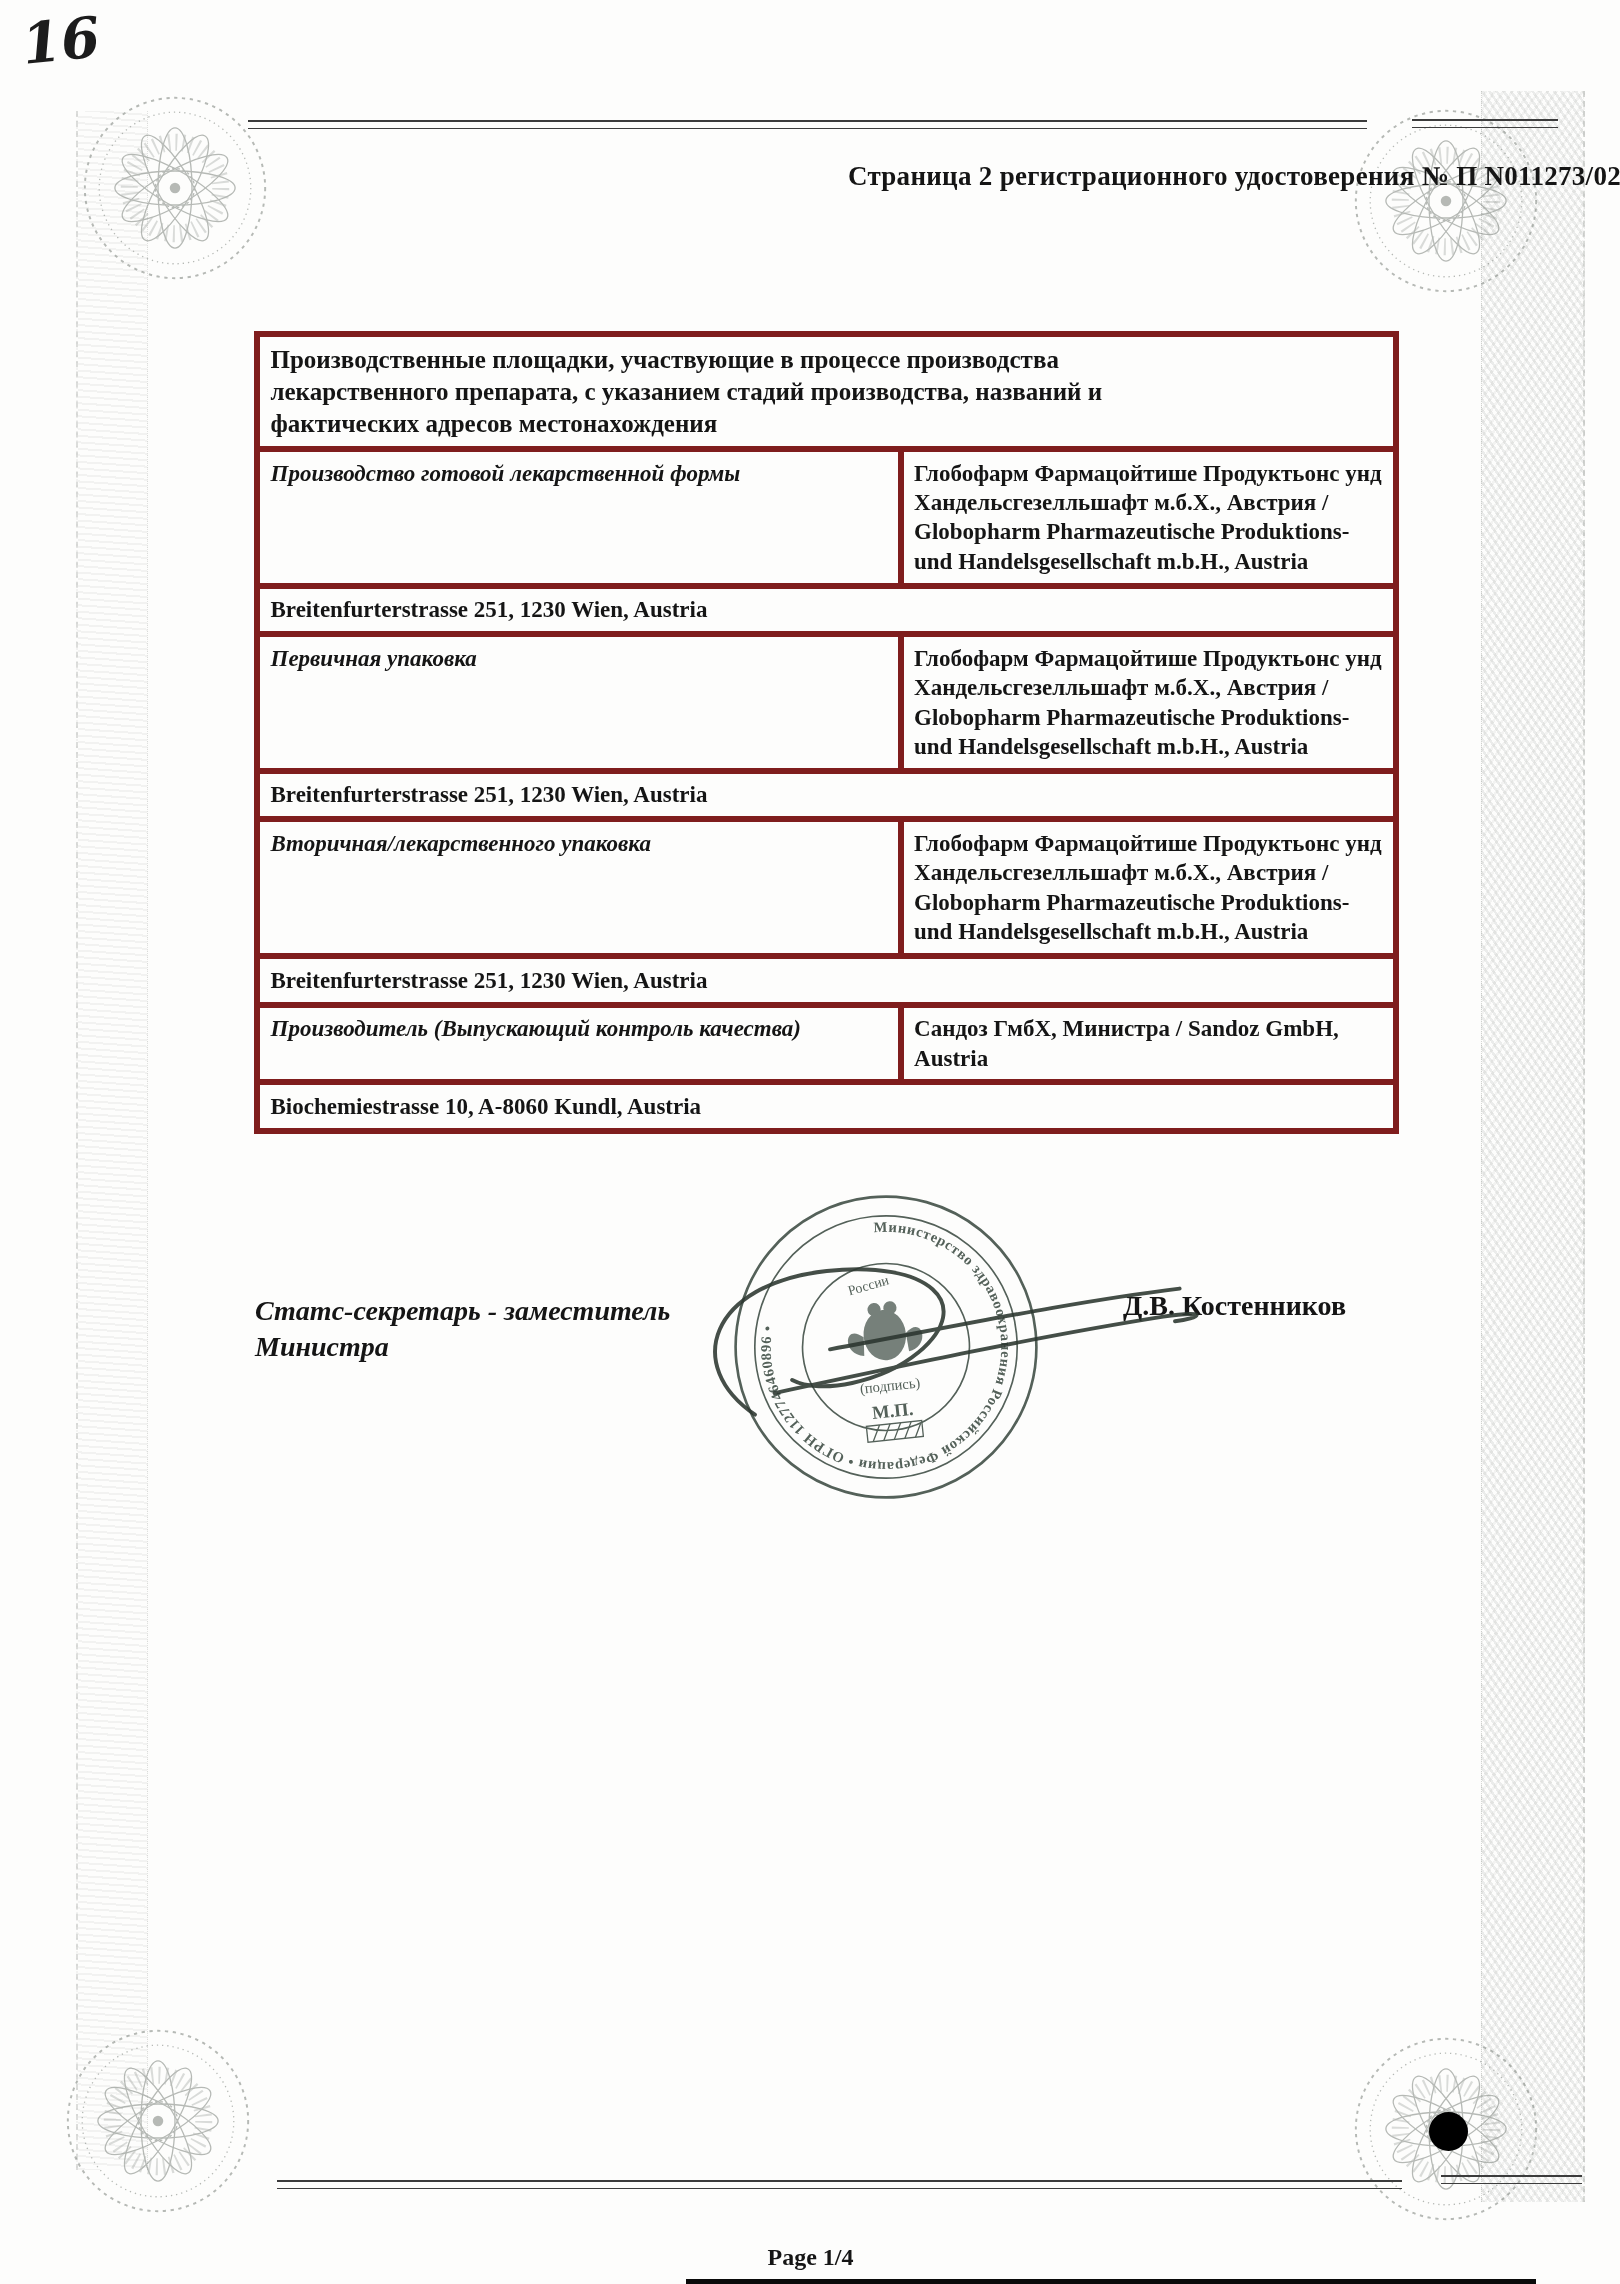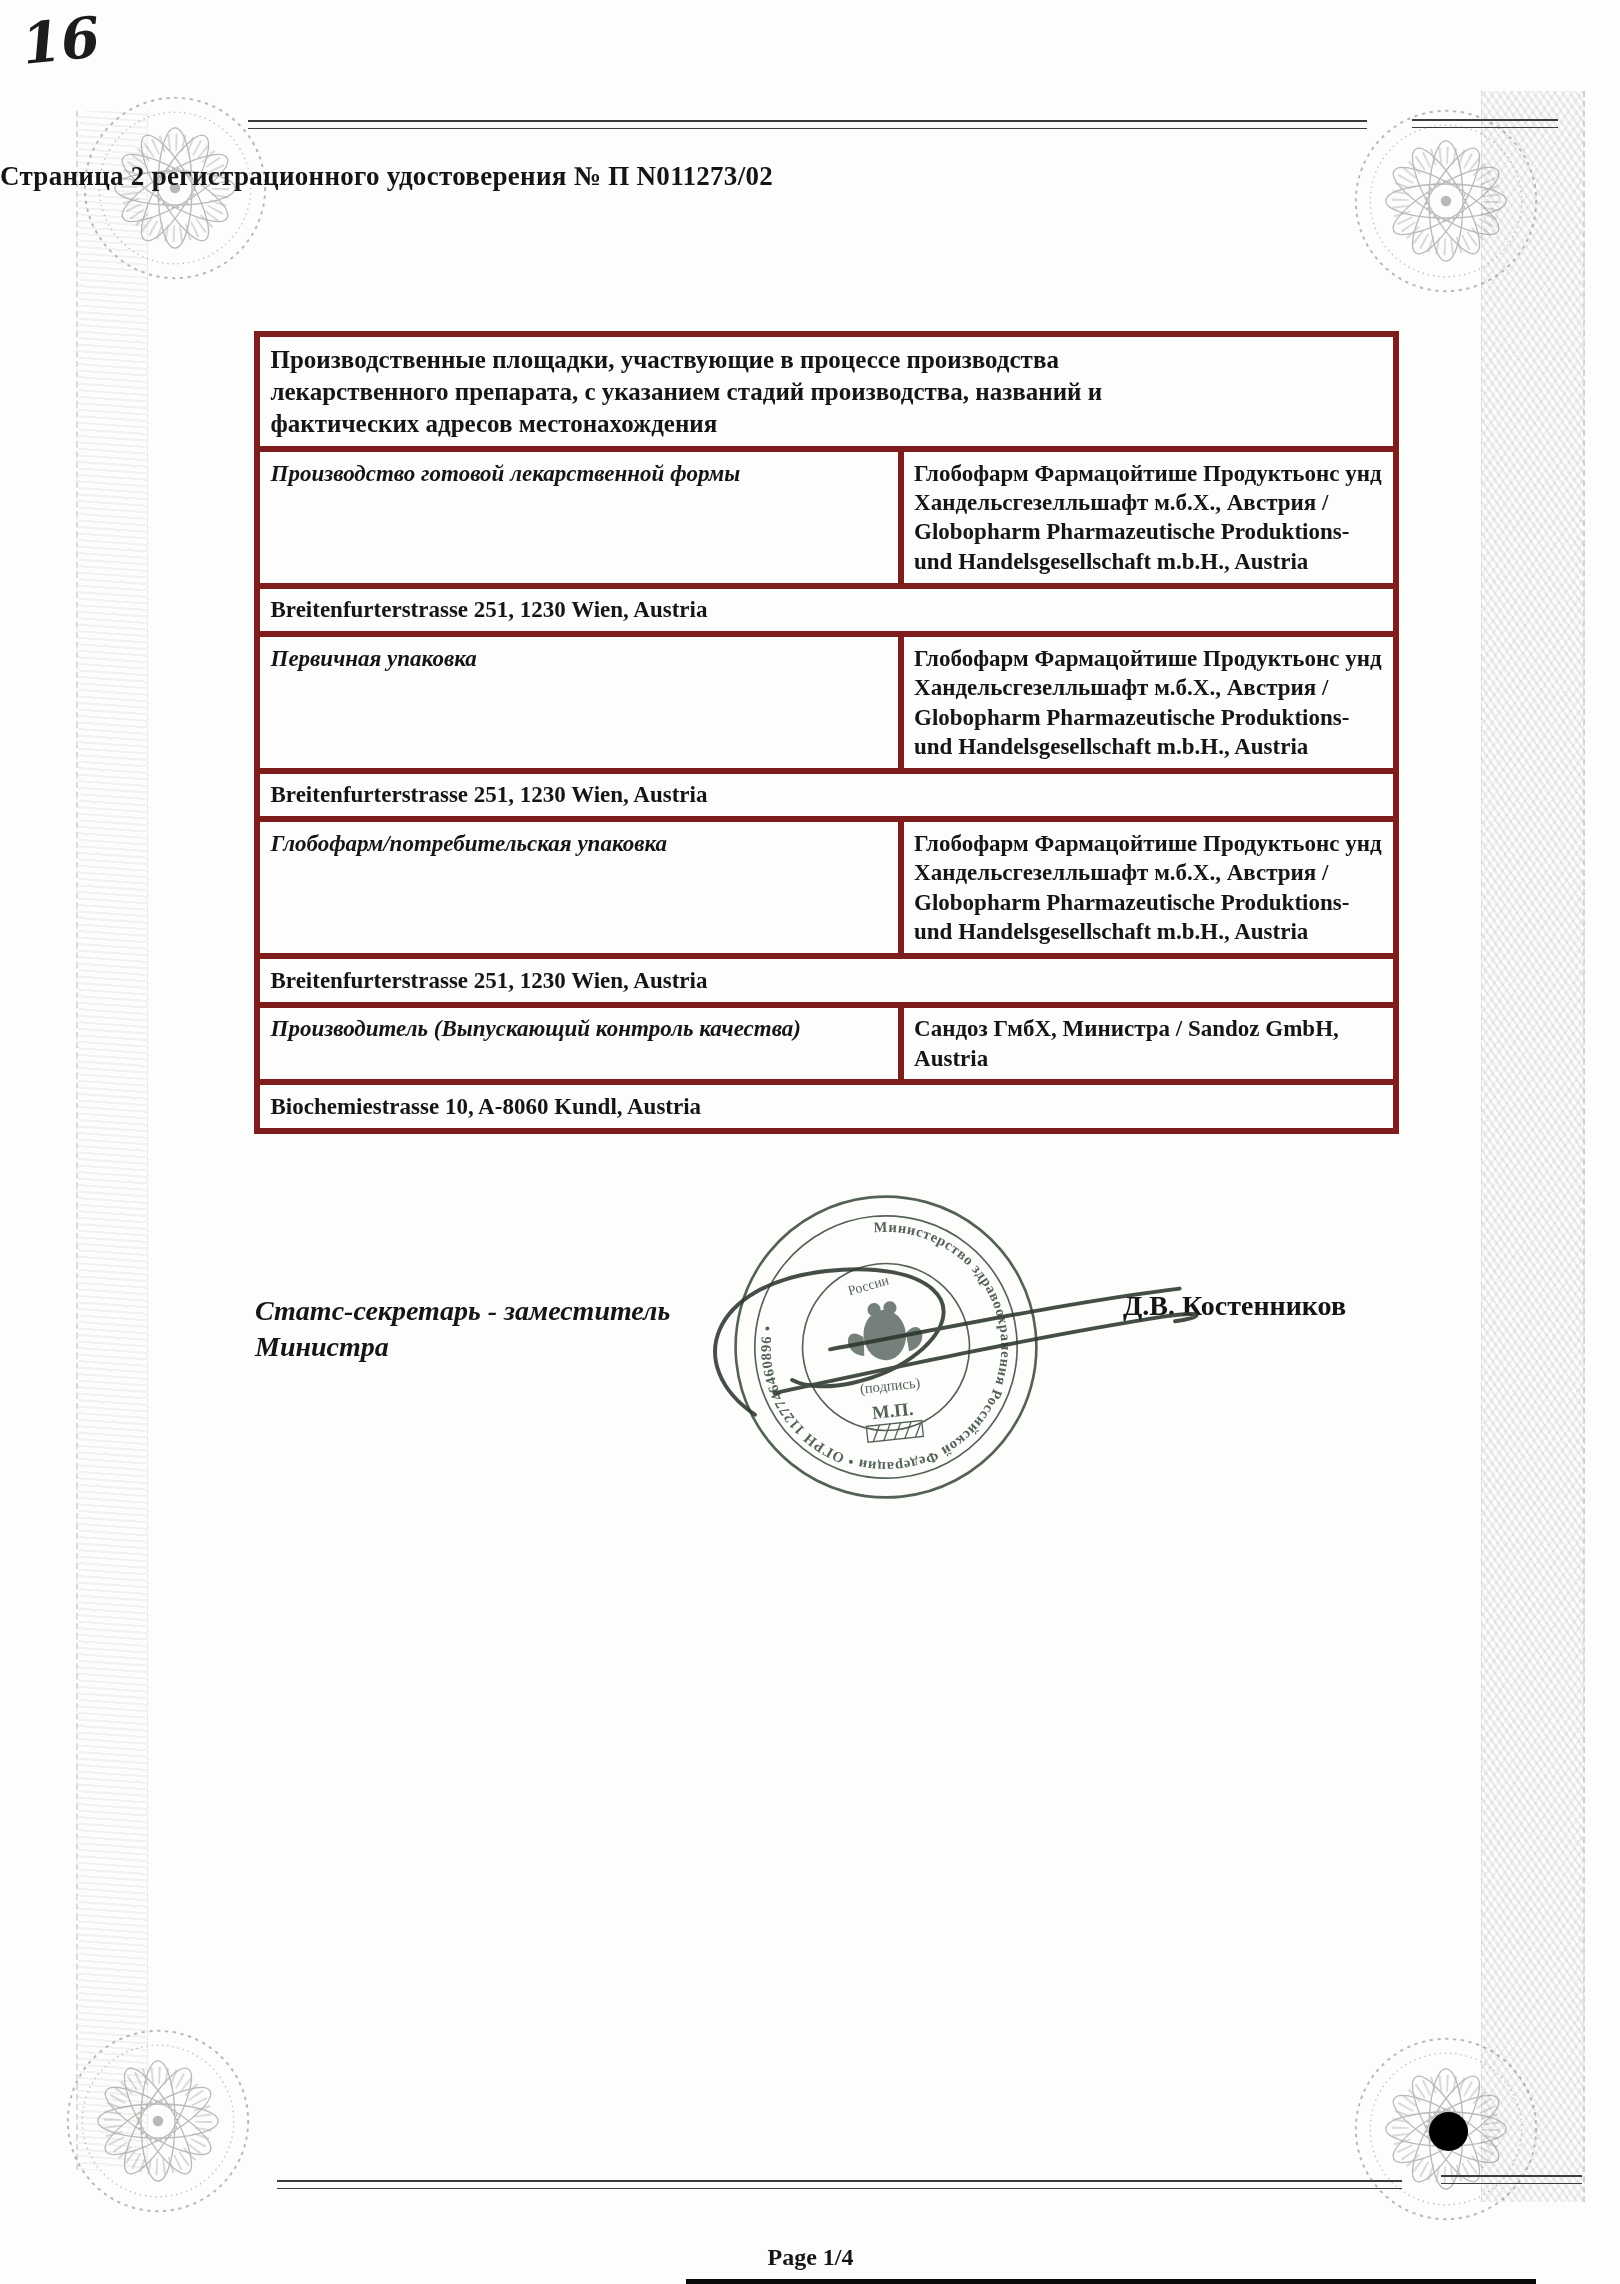--- a/index.html
+++ b/index.html
@@ -28,21 +28,21 @@
   .r-bl{left:60px;top:2023px;}
   .r-br{left:1348px;top:2031px;}
   
   .dblrule{position:absolute;height:5.9px;border-top:2px solid #3c3c3c;border-bottom:1.3px solid #3c3c3c;}
   
   .hand-mark{
     position:absolute;left:22px;top:6.5px;font-size:56px;font-style:italic;font-weight:700;
     font-family:"DejaVu Serif",serif;transform:rotate(-6deg);color:#1c1c1c;
   }
   .header-title{
-    position:absolute;left:0;top:161px;width:1621px;text-align:left;
+    position:absolute;left:0;top:161px;width:1621px;text-align:right;
     font-size:27px;font-weight:700;letter-spacing:0.3px;
   }
   
   .doc-table{
     position:absolute;left:254px;top:331px;width:1145px;
     border-collapse:collapse;font-size:23px;font-weight:700;line-height:1.28;
   }
   .doc-table td{border:6px solid #7f1d1d;padding:6.5px 10.5px;vertical-align:top;}
   .td-head{font-size:25px;}
   .thead-text{max-width:915px;}
@@ -123,21 +123,21 @@
 
     <tr>
       <td class="td-label">Первичная упаковка</td>
       <td class="td-value">Глобофарм Фармацойтише Продуктьонс унд Хандельсгезелльшафт м.б.Х., Австрия / Globopharm Pharmazeutische Produktions- und Handelsgesellschaft m.b.H., Austria</td>
     </tr>
     <tr>
       <td colspan="2" class="td-addr">Breitenfurterstrasse 251, 1230 Wien, Austria</td>
     </tr>
 
     <tr>
-      <td class="td-label">Глобофарм/потребительская упаковка</td>
+      <td class="td-label">Вторичная/лекарственного упаковка</td>
       <td class="td-value">Глобофарм Фармацойтише Продуктьонс унд Хандельсгезелльшафт м.б.Х., Австрия / Globopharm Pharmazeutische Produktions- und Handelsgesellschaft m.b.H., Austria</td>
     </tr>
     <tr>
       <td colspan="2" class="td-addr">Breitenfurterstrasse 251, 1230 Wien, Austria</td>
     </tr>
 
     <tr>
       <td class="td-label">Производитель (Выпускающий контроль качества)</td>
       <td class="td-value">Сандоз ГмбХ, Министра / Sandoz GmbH, Austria</td>
     </tr>

